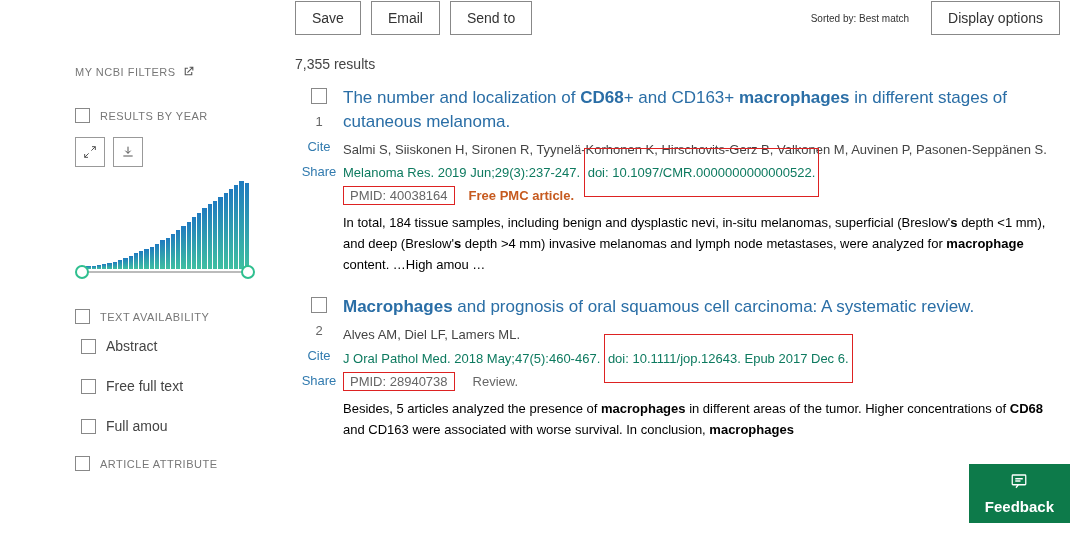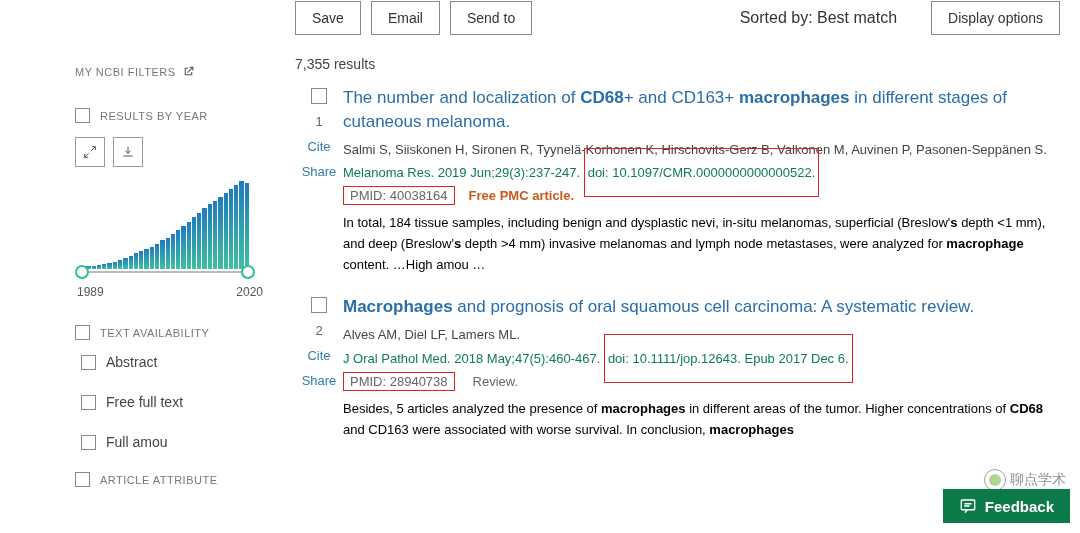--- a/index.html
+++ b/index.html
@@ -27,21 +27,21 @@
   .chart-labels { display: flex; justify-content: space-between; font-size: 12px; color: #555; padding: 0 2px; margin-top: 2px; }
 
   .filter-list { margin-top: 14px; display: flex; flex-direction: column; gap: 24px; padding-left: 6px; }
   .filter-item { display: flex; align-items: center; gap: 10px; }
   .cb { width: 15px; height: 15px; border: 1px solid #888; cursor: pointer; }
   .filter-item span { font-size: 14px; color: #444; }
 
   .top-row { display: flex; align-items: center; gap: 10px; height: 36px; }
   .btn { height: 34px; padding: 0 16px; border: 1px solid #888; background: #fff; font-size: 14px; cursor: pointer; display: flex; align-items: center; }
   .spacer { flex: 1; }
-  .sort-label { font-size: 16px; color: #333; margin-right: 24px; }
+  .sort-label { font-size: 10px; color: #333; margin-right: 12px; }
 
   .results-count { font-size: 14px; color: #444; margin: 20px 0 14px; }
 
   .result { display: flex; margin-bottom: 20px; }
   .result-left { width: 48px; display: flex; flex-direction: column; align-items: center; gap: 10px; padding-top: 2px; }
   .result-left .cb { width: 16px; height: 16px; }
   .idx { font-size: 13px; color: #666; }
   .side-link { font-size: 13px; color: #327baf; cursor: pointer; }
   .result-body { flex: 1; }
   .title { font-size: 17px; color: #2a6ea6; line-height: 1.4; cursor: pointer; }
@@ -49,21 +49,21 @@
   .authors { font-size: 13px; color: #444; margin-top: 6px; line-height: 1.5; }
   .cit-line { font-size: 13px; color: #0d7a5f; margin-top: 6px; }
   .cit-line .doi { border: 1px solid #d22; padding: 16px 3px; }
   .meta-line { margin-top: 6px; font-size: 13px; }
   .pmid-box { color: #666; border: 1px solid #d22; padding: 1px 6px; display: inline-block; }
   .free { color: #c65a1f; font-weight: 600; margin-left: 14px; }
   .review { color: #666; margin-left: 18px; }
   .snippet { font-size: 13px; color: #000000; margin-top: 8px; line-height: 1.6; }
   .snippet b { font-weight: 700; }
 
-  .feedback { position: absolute; right: 10px; bottom: 10px; background: #0d7a4a; color: #fff; padding: 8px 16px; font-size: 15px; font-weight: 600; display: flex; align-items: center; gap: 8px; cursor: pointer; }
+  .feedback { position: absolute; right: 10px; bottom: 10px; background: #0d7a4a; color: #fff; padding: 8px 16px; font-size: 15px; font-weight: 600; display: flex; align-items: center; gap: 8px; cursor: pointer; flex-direction: column; }
   .feedback svg { width: 18px; height: 18px; fill: none; stroke: #fff; stroke-width: 1.7; }
   .wechat-badge { position: absolute; right: 14px; bottom: 42px; display: flex; align-items: center; gap: 4px; opacity: 0.55; font-size: 14px; color: #333; }
   .wechat-badge .circ { width: 22px; height: 22px; border: 1.5px solid #555; border-radius: 50%; display: flex; align-items: center; justify-content: center; }
   .wechat-badge .dot { width: 12px; height: 12px; background: #6cb33f; border-radius: 50%; }
 </style>
 </head>
 <body>
 
 <div class="container">
   <div class="sidebar">
@@ -124,24 +124,20 @@
           <div class="bar" style="height: 86.6667%;"></div>
           <div class="bar" style="height: 91.1111%;"></div>
           <div class="bar" style="height: 95.5556%;"></div>
           <div class="bar" style="height: 100%;"></div>
           <div class="bar" style="height: 97.7778%;"></div>
         </div>
       <div class="slider-line"></div>
       <div class="slider-knob left"></div>
       <div class="slider-knob right"></div>
     </div>
-    <div class="chart-labels">
-      <span>1989</span>
-      <span>2020</span>
-    </div>
 
     <div class="section-head" style="margin-top:26px">
       <div class="cb"></div>
       <span>TEXT AVAILABILITY</span>
     </div>
     <div class="filter-list" id="avail-list">
         <div class="filter-item">
           <div class="cb"></div>
           <span>Abstract</span>
         </div>

